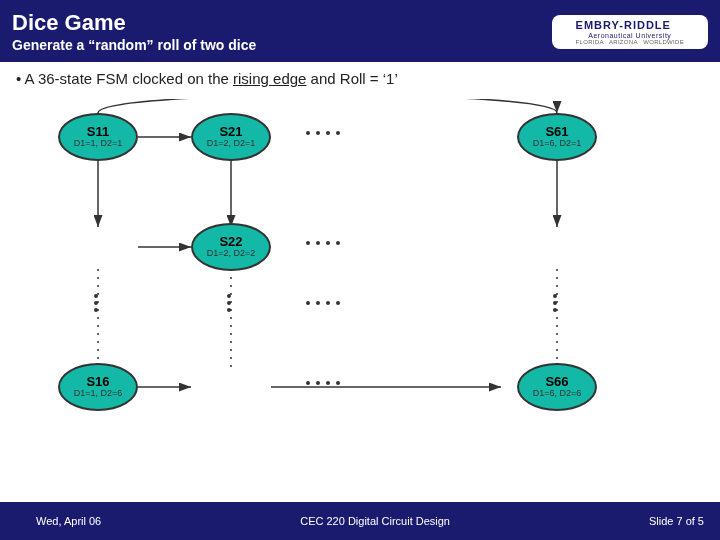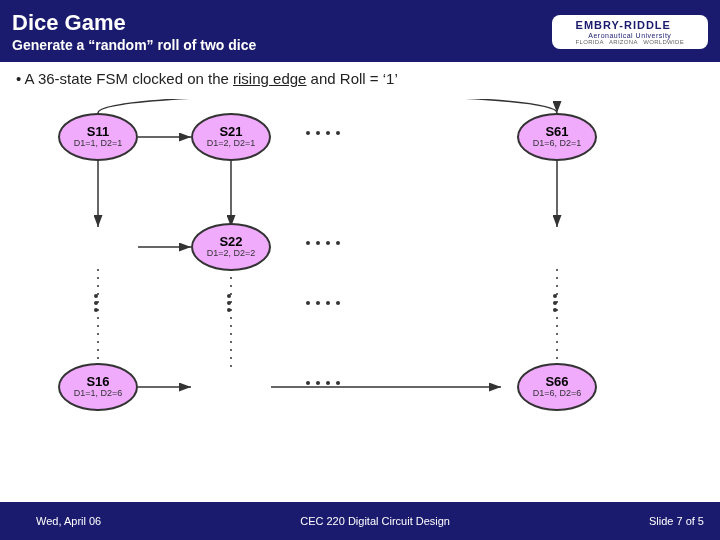--- a/index.html
+++ b/index.html
@@ -94,21 +94,21 @@
     }
     .state-oval {
       border: 2px solid #333;
       border-radius: 50%;
       width: 80px;
       height: 48px;
       display: flex;
       flex-direction: column;
       align-items: center;
       justify-content: center;
-      background: #f0abfc;
+      background: #14b8a6;
       z-index: 2;
       position: relative;
     }
     .state-label {
       font-size: 13px;
       font-weight: bold;
       color: #000;
       line-height: 1.1;
     }
     .state-sub {

